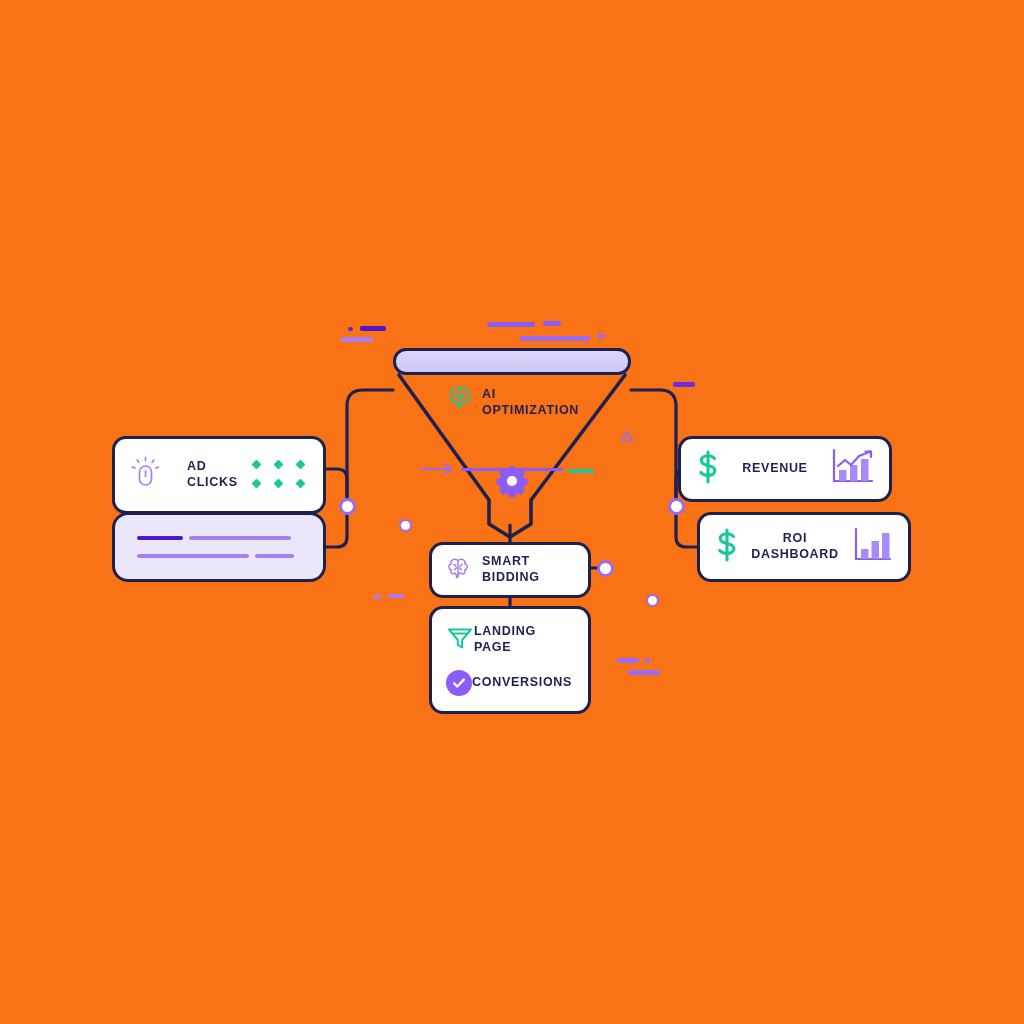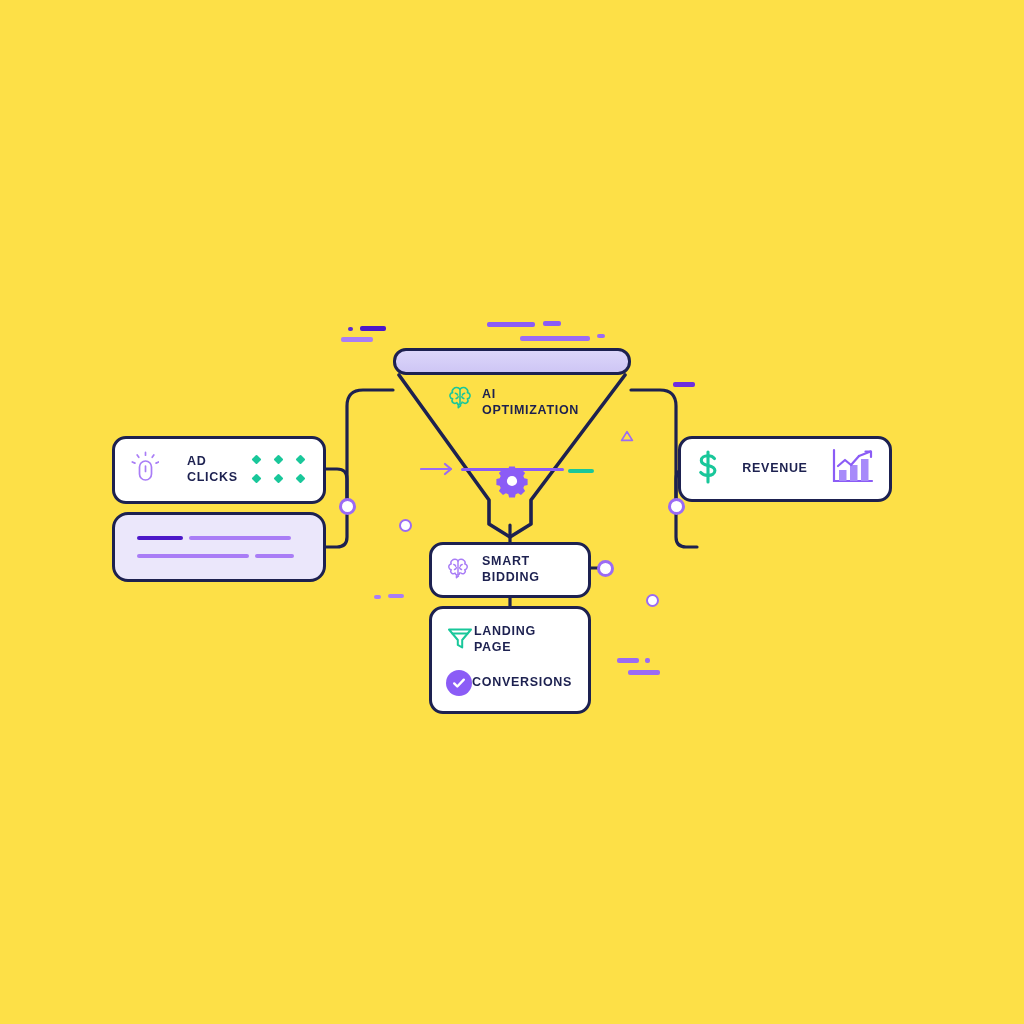--- a/index.html
+++ b/index.html
@@ -13,21 +13,21 @@
     height: 1024px;
     font-family: "Liberation Sans", sans-serif;
     overflow: hidden;
     position: relative;
   }
   #canvas {
     position: absolute;
     left: 0; top: 0;
     width: 1024px;
     height: 1024px;
-    background: #fde047;
+    background: #f97316;
   }
   .layer {
     position: absolute;
     left: 0; top: 0;
     width: 1024px;
     height: 1024px;
   }
 
   
   .card {
@@ -48,21 +48,21 @@
     font-size: 12.5px;
     font-weight: bold;
     letter-spacing: 0.7px;
     line-height: 1.25;
     text-transform: uppercase;
     white-space: pre-line;
   }
 
   
   #card-ad-clicks {
-    left: 112px; top: 436px; width: 214px; height: 68px;
+    left: 112px; top: 436px; width: 214px; height: 78px;
     padding: 0 16px;
     justify-content: flex-start;
     gap: 14px;
   }
   #card-ad-clicks .card-label { margin-left: 14px; }
   #card-placeholder {
     left: 112px; top: 512px; width: 214px; height: 70px;
     flex-direction: column;
     justify-content: center;
     gap: 14px;
@@ -339,20 +339,38 @@
         <rect x="10" y="23" width="7.5" height="11" fill="#a78bfa"></rect>
         <rect x="21" y="18" width="7.5" height="16" fill="#a78bfa"></rect>
         <rect x="32" y="12" width="7.5" height="22" fill="#a78bfa"></rect>
         <path d="M9 19l7-6 6 5 8-9" stroke="#8b5cf6" stroke-width="2.2" stroke-linecap="round" stroke-linejoin="round"></path>
         <path d="M36.5 4.5h5.5V10" stroke="#8b5cf6" stroke-width="2.2" stroke-linecap="round" stroke-linejoin="round"></path>
         <path d="M30 9l11.5-4.5" stroke="#8b5cf6" stroke-width="2.2" stroke-linecap="round"></path>
       </svg>
     </span>
   </div>
 
+  <div class="card" id="card-roi">
+    <span class="icon">
+      <svg width="26" height="34" viewBox="0 0 26 34" fill="none" stroke="#19c79a" stroke-width="3.1" stroke-linecap="round" stroke-linejoin="round">
+        <path d="M19.5 8.6c-1.4-1.9-3.8-2.8-6.6-2.8-3.8 0-6.6 1.8-6.6 4.6 0 2.6 2.2 4 6.6 5 4.6 1 7 2.4 7 5.2 0 3-3 4.8-7 4.8-3.2 0-5.8-1.1-7.2-3"></path>
+        <path d="M13 2v30"></path>
+      </svg>
+    </span>
+    <span class="card-label right-label">ROI
+DASHBOARD</span>
+    <span class="icon">
+      <svg width="44" height="40" viewBox="0 0 44 40" fill="none">
+        <path d="M6 4v30h34" stroke="#8b5cf6" stroke-width="2.2" stroke-linecap="round"></path>
+        <rect x="11" y="24" width="7.5" height="10" fill="#a78bfa"></rect>
+        <rect x="21.5" y="16" width="7.5" height="18" fill="#a78bfa"></rect>
+        <rect x="32" y="8" width="7.5" height="26" fill="#a78bfa"></rect>
+      </svg>
+    </span>
+  </div>
 
   <span class="node-ring" style="left:339px; top:498px;"></span>
   <span class="node-ring" style="left:668px; top:498px;"></span>
   <span class="node-ring" style="left:597px; top:560px;"></span>
 
   <span id="arrow-left" class="icon">
     <svg width="34" height="14" viewBox="0 0 34 14" fill="none" stroke="#9b6bf4" stroke-width="2.2" stroke-linecap="round" stroke-linejoin="round">
       <path d="M1 7h30"></path>
         <path d="M25 2l6 5-6 5"></path>
     </svg>

